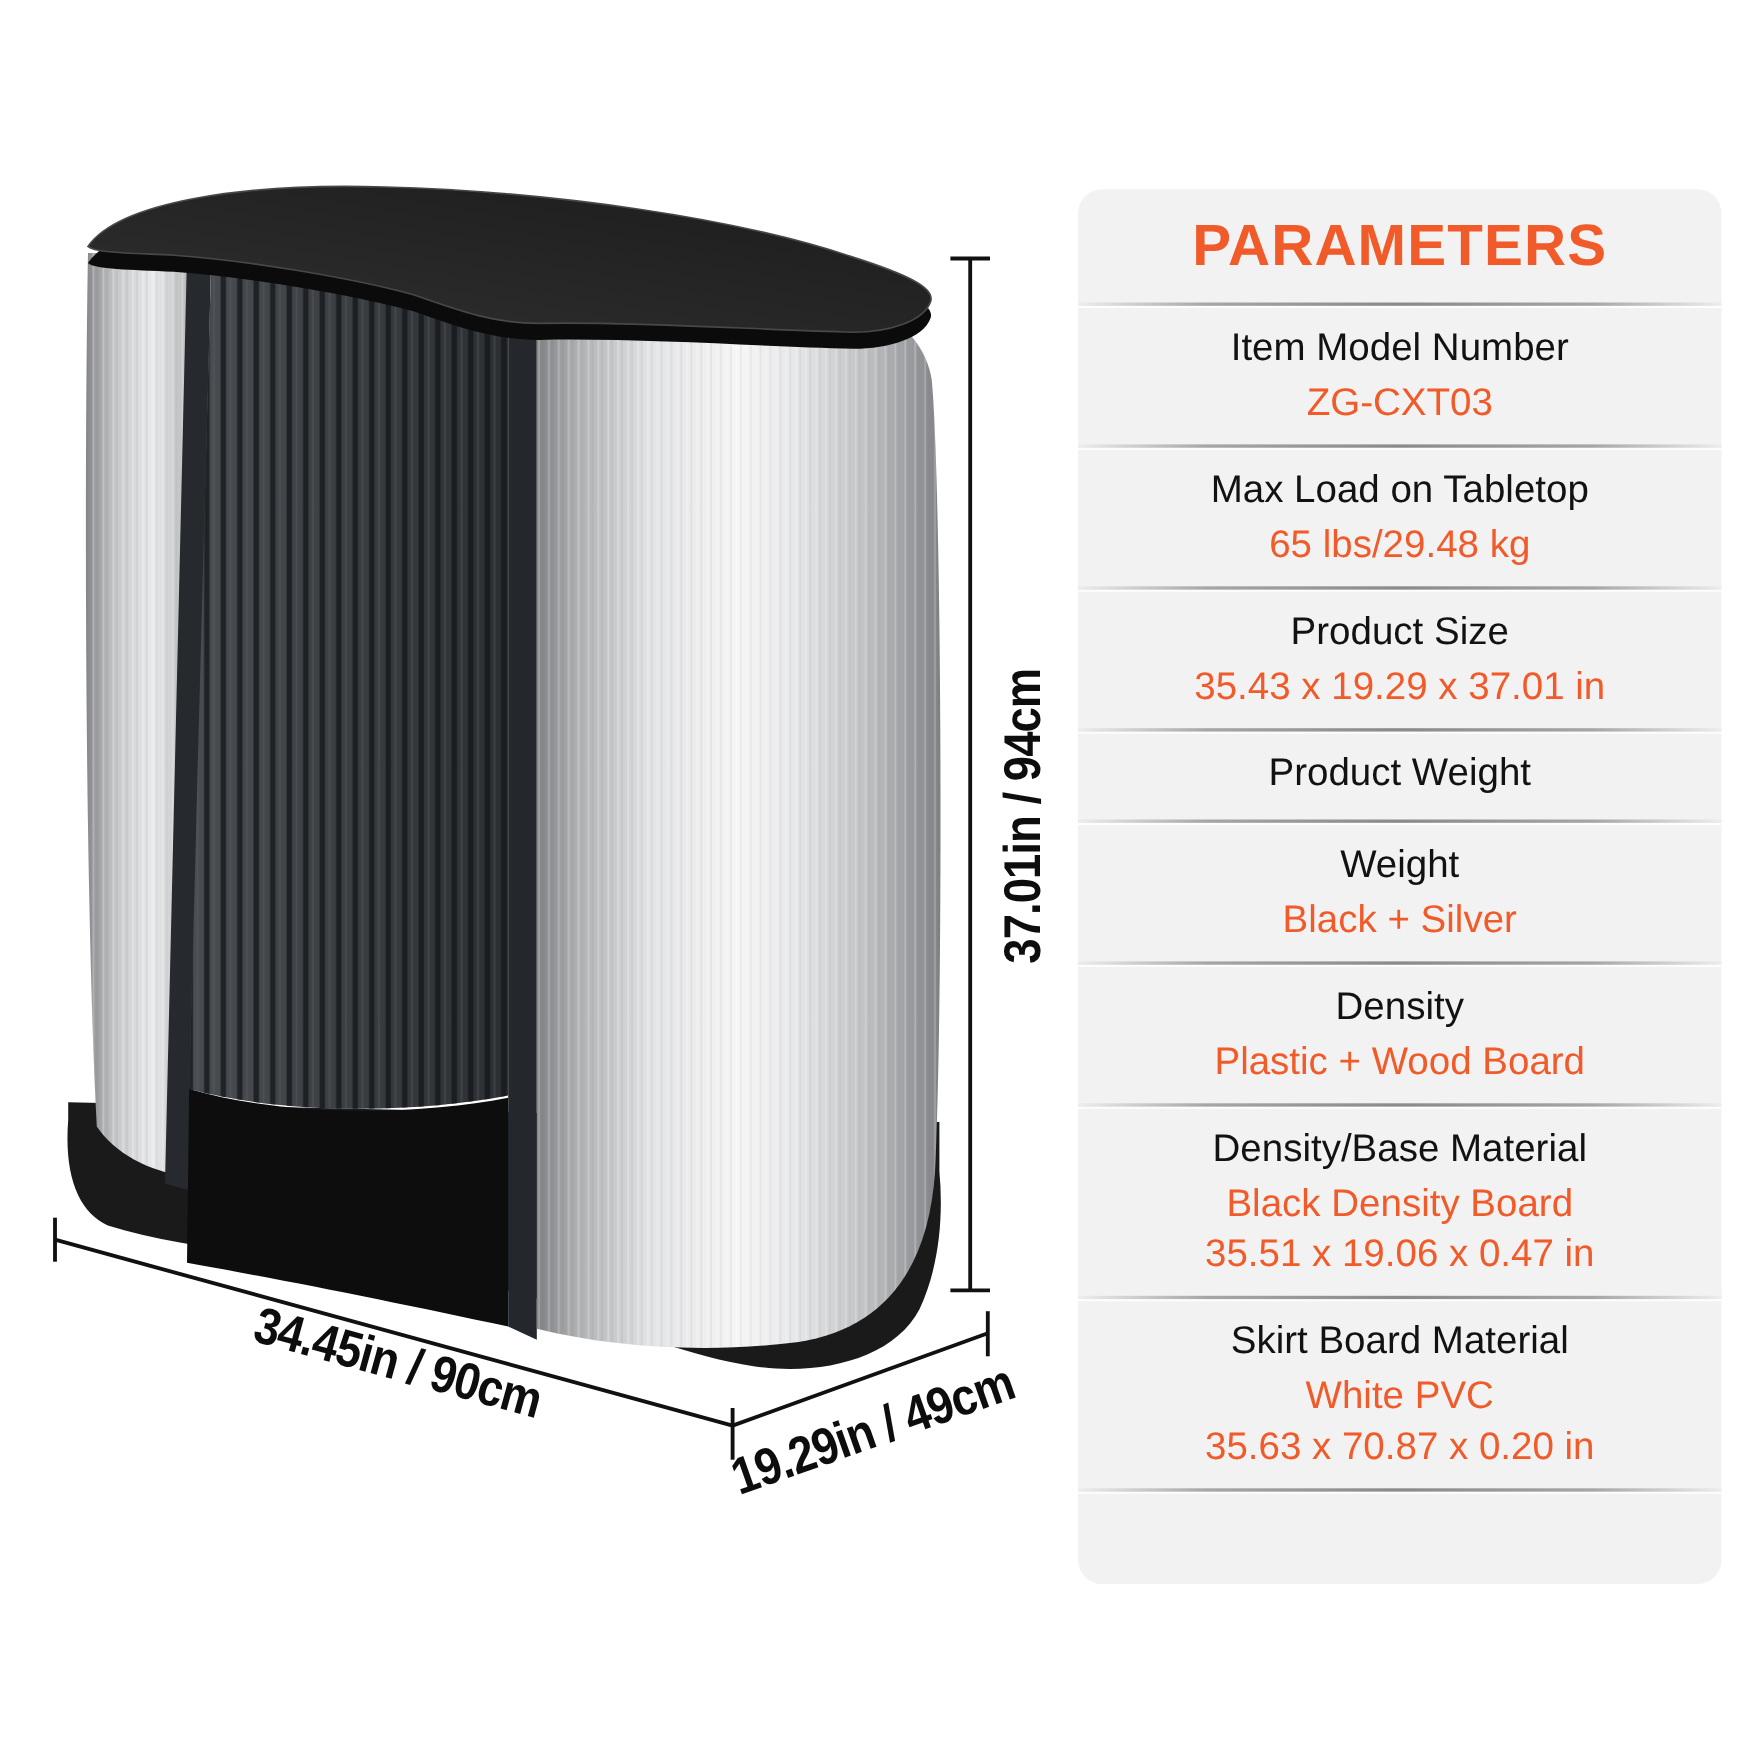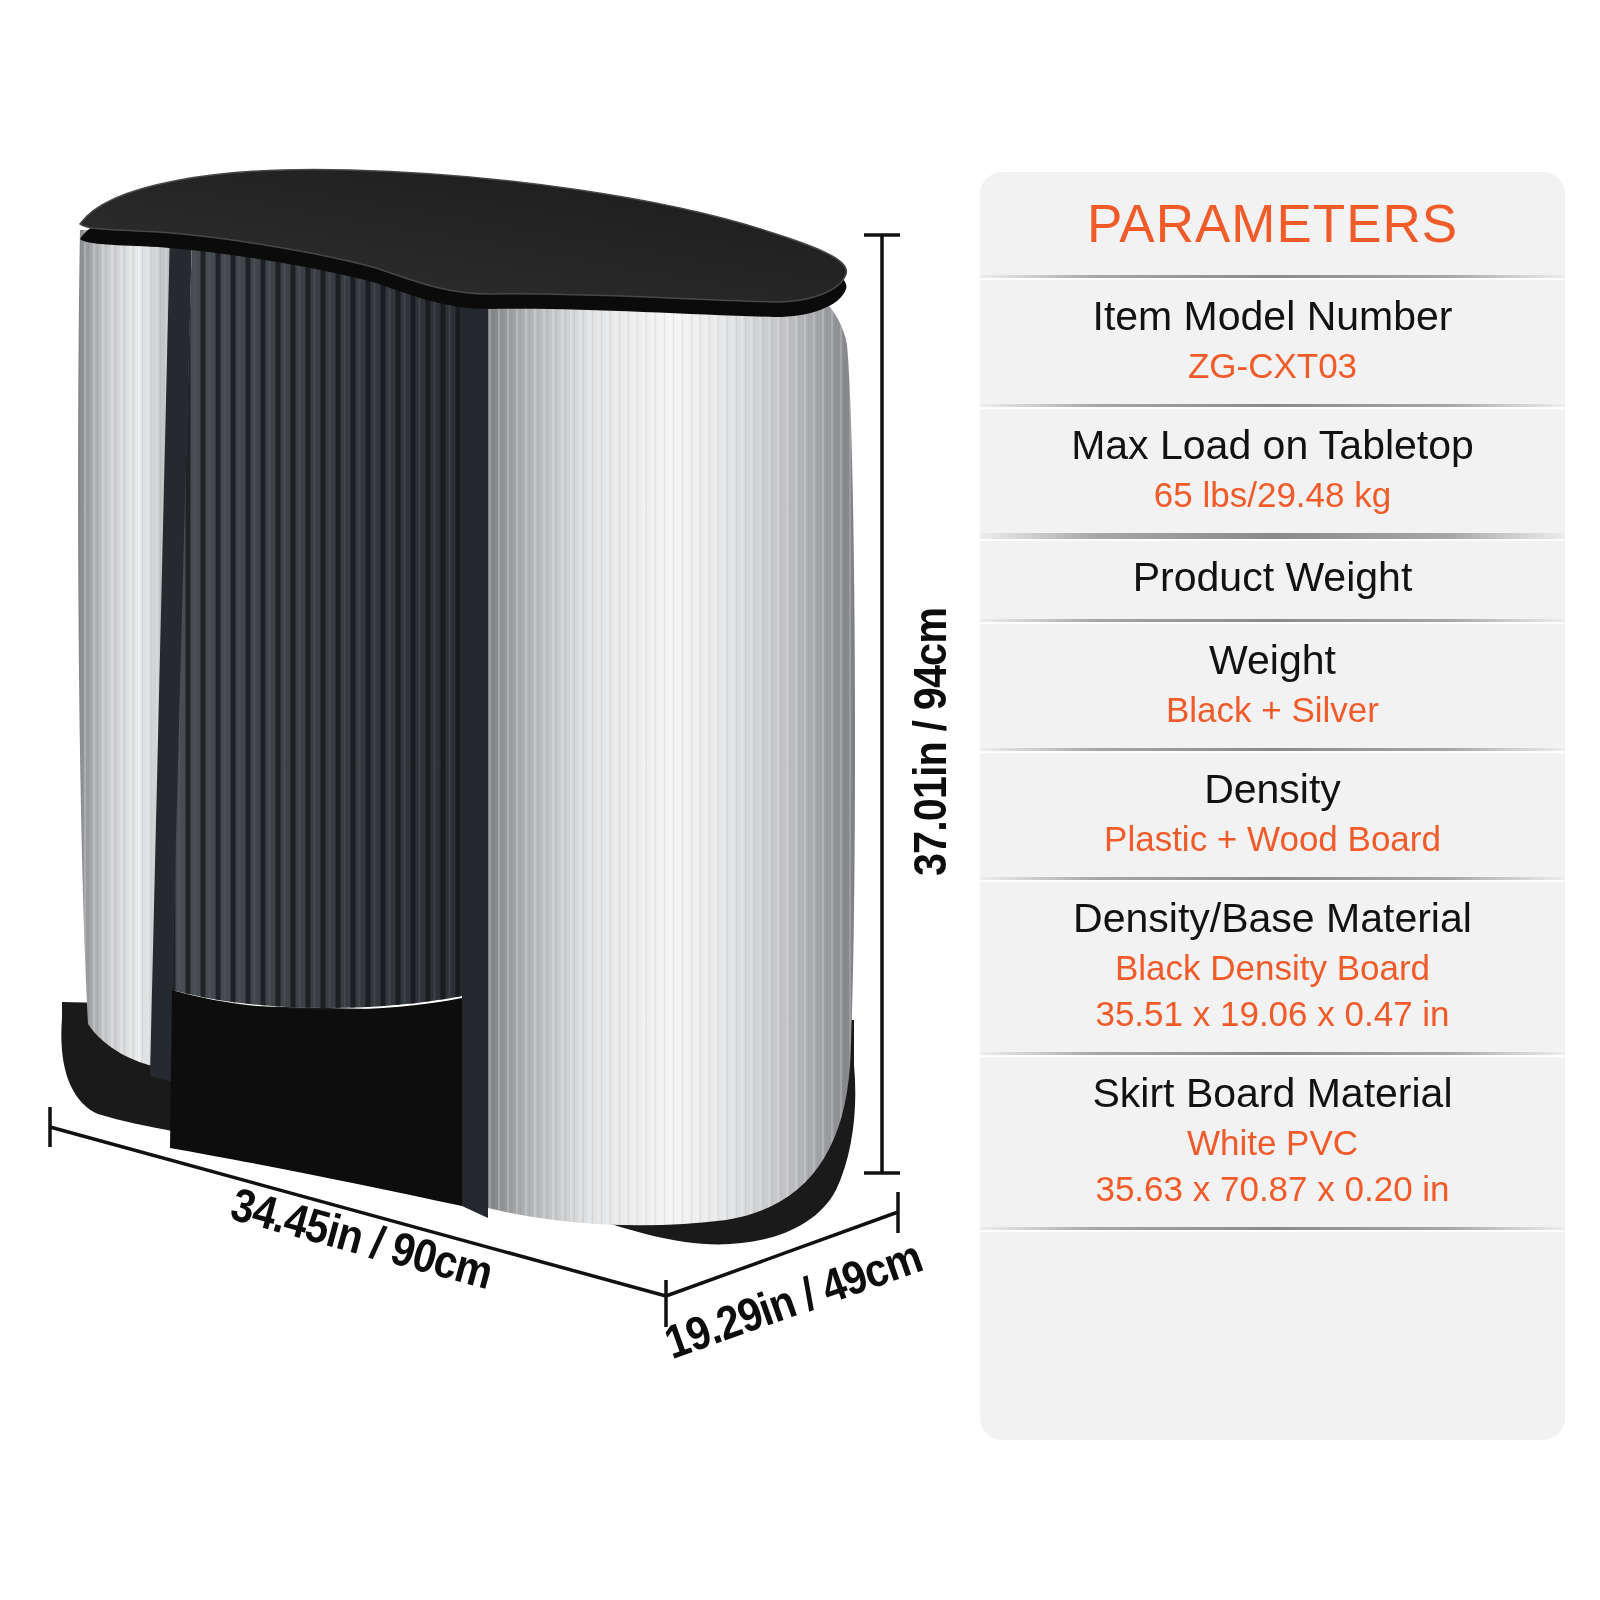--- a/index.html
+++ b/index.html
@@ -28,29 +28,29 @@
   .dim-width{left:362px;top:1238px;transform:translate(-50%,-50%) rotate(15.3deg) scaleX(.88);}
   .dim-depth{left:793px;top:1299px;transform:translate(-50%,-50%) rotate(-19.5deg) scaleX(.88);}
 
   
   .panel{
     position:absolute;left:980px;top:172px;width:585px;height:1268px;
     background:var(--panel-bg);border-radius:22px;overflow:hidden;
   }
   .panel-title{
     height:103px;display:flex;align-items:center;justify-content:center;
-    color:var(--accent);font-weight:400;font-size:53px;letter-spacing:1px;
+    color:var(--accent);font-weight:700;font-size:53px;letter-spacing:1px;
   }
   .divider{
     height:3px;
     background:linear-gradient(90deg,#ededed 0%,#a6a6a6 20%,#8a8a8a 50%,#a6a6a6 80%,#ededed 100%);
     box-shadow:0 2px 0 rgba(255,255,255,.85);
   }
   .spec-row{padding:15px 10px;text-align:center;}
-  .row-label{font-size:41px;line-height:46px;color:#121212;margin-bottom:4px;}
+  .row-label{font-size:35px;line-height:46px;color:#121212;margin-bottom:4px;}
   .row-values{font-size:35px;line-height:46px;font-weight:400;color:var(--accent);}
 </style>
 </head>
 <body>
 
 <div class="stage">
 
   <svg class="product-svg" width="900" height="1300" viewBox="0 0 900 1300">
     <defs>
       <linearGradient id="gSilverR" x1="0" y1="0" x2="1" y2="0">
@@ -154,20 +154,26 @@
 
   <div class="divider"></div>
   <div class="spec-row">
     <div class="row-label">Max Load on Tabletop</div>
     <div class="row-values">
             <div>65 lbs/29.48 kg</div>
           </div>
   </div>
 
   <div class="divider"></div>
+  <div class="spec-row">
+    <div class="row-label">Product Size</div>
+    <div class="row-values">
+            <div>35.43 x 19.29 x 37.01 in</div>
+          </div>
+  </div>
 
   <div class="divider"></div>
   <div class="spec-row">
     <div class="row-label">Product Weight</div>
   </div>
 
   <div class="divider"></div>
   <div class="spec-row">
     <div class="row-label">Weight</div>
     <div class="row-values">

